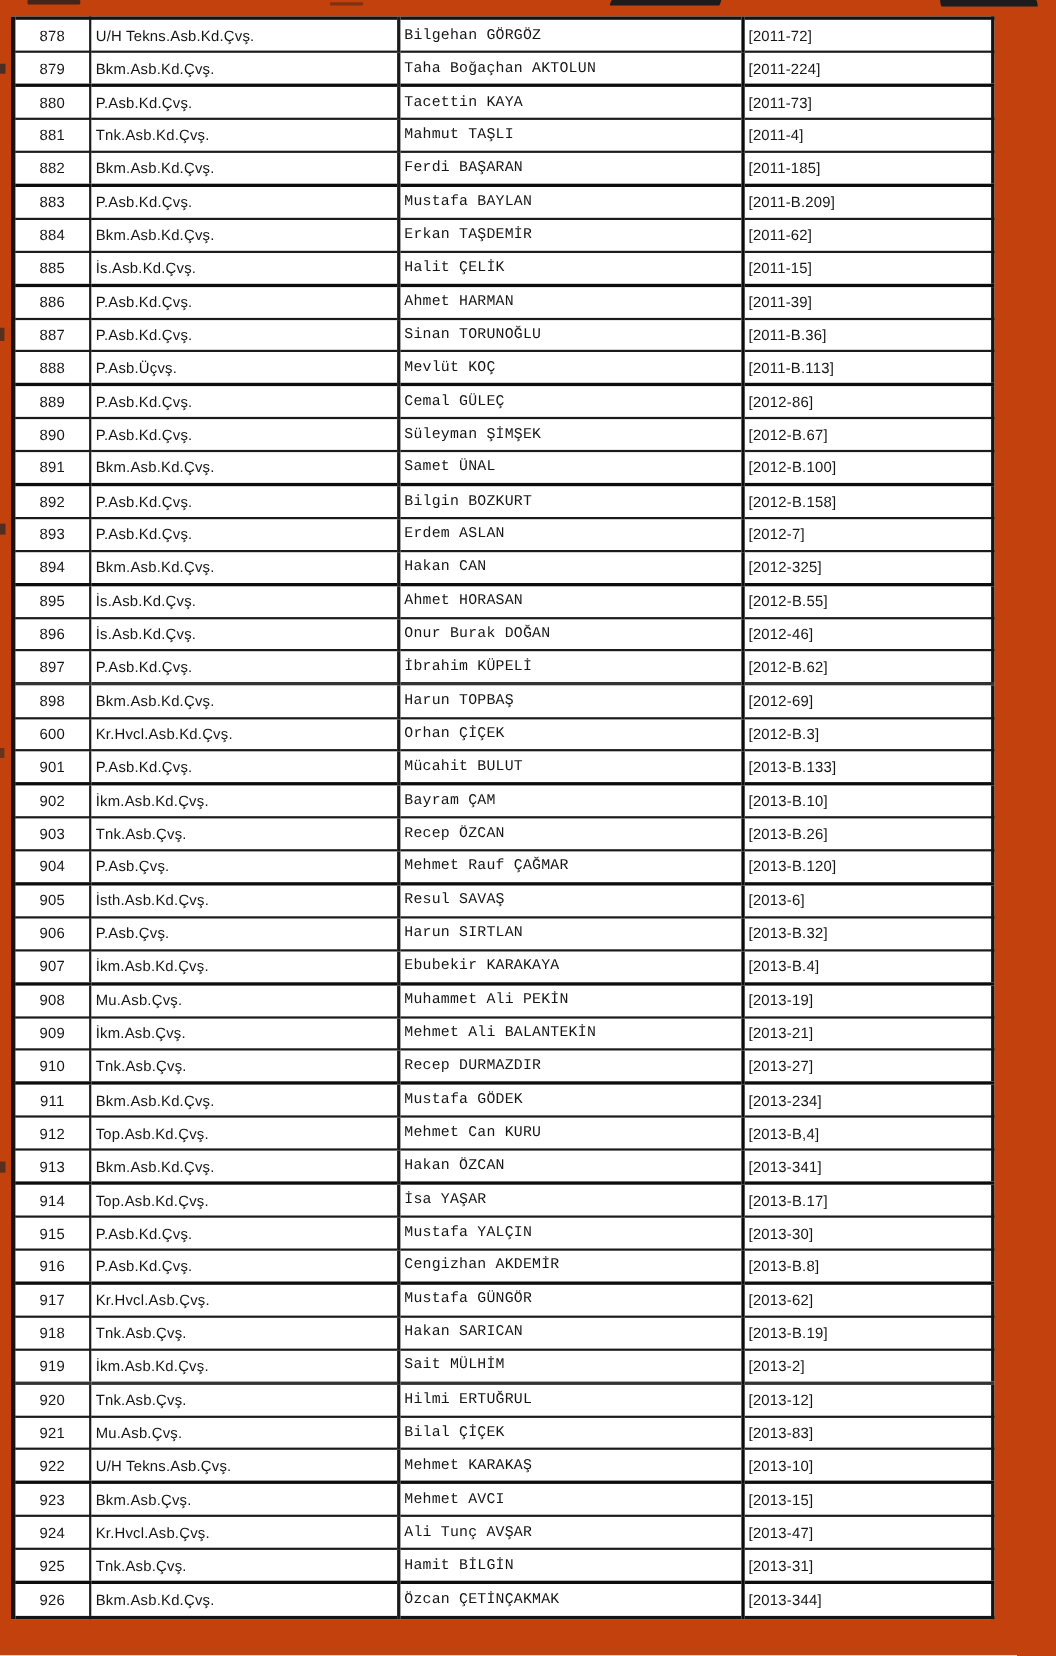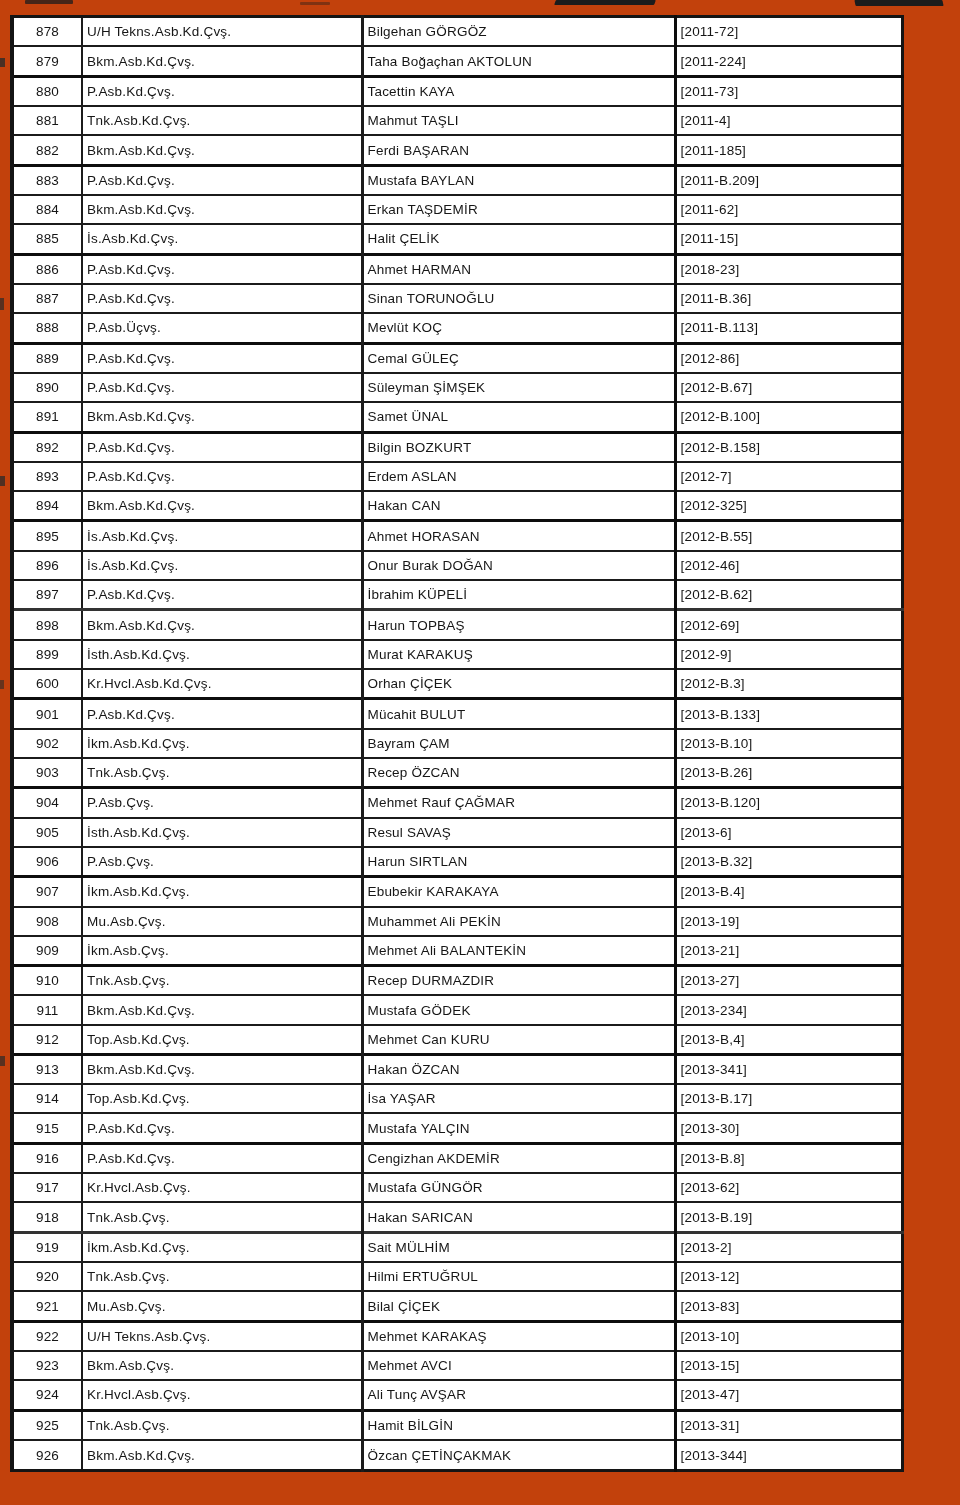--- a/index.html
+++ b/index.html
@@ -59,21 +59,21 @@
     padding: 0 4px;
     vertical-align: middle;
   }
   
   table.roster tr:nth-child(3n) td   { border-top-color: #0d0d0d; border-top-width: 3px; }
   table.roster tr:nth-child(7n) td   { border-top-color: #333; }
   table.roster { border: 3px solid #141414; border-left-width: 4px; }
 
   td.c-no   { text-align: center; font-size: 13.5px; }
   td.c-rank { padding-left: 7px; }
-  td.c-name { padding-left: 9px; border-left-width: 3px !important; }
+  td.c-name { padding-left: 9px; border-left-width: 3px !important; font-family: Liberation Mono, monospace; }
   td.c-code { padding-left: 8px; border-left-width: 3px !important; border-left-color: #0c0c0c !important; margin-top: 48px; }
 </style>
 </head>
 <body>
 
 <div class="page">
 
   <div class="smudge smudge-1"></div>
   <div class="smudge smudge-2"></div>
   <div class="smudge smudge-3"></div>
@@ -137,21 +137,21 @@
         <tr class="row">
     <td class="c-no">885</td>
     <td class="c-rank">İs.Asb.Kd.Çvş.</td>
     <td class="c-name">Halit ÇELİK</td>
     <td class="c-code">[2011-15]</td>
   </tr>
         <tr class="row">
     <td class="c-no">886</td>
     <td class="c-rank">P.Asb.Kd.Çvş.</td>
     <td class="c-name">Ahmet HARMAN</td>
-    <td class="c-code">[2018-23]</td>
+    <td class="c-code">[2011-39]</td>
   </tr>
         <tr class="row">
     <td class="c-no">887</td>
     <td class="c-rank">P.Asb.Kd.Çvş.</td>
     <td class="c-name">Sinan TORUNOĞLU</td>
     <td class="c-code">[2011-B.36]</td>
   </tr>
         <tr class="row">
     <td class="c-no">888</td>
     <td class="c-rank">P.Asb.Üçvş.</td>
@@ -212,26 +212,20 @@
     <td class="c-name">İbrahim KÜPELİ</td>
     <td class="c-code">[2012-B.62]</td>
   </tr>
         <tr class="row">
     <td class="c-no">898</td>
     <td class="c-rank">Bkm.Asb.Kd.Çvş.</td>
     <td class="c-name">Harun TOPBAŞ</td>
     <td class="c-code">[2012-69]</td>
   </tr>
         <tr class="row">
-    <td class="c-no">899</td>
-    <td class="c-rank">İsth.Asb.Kd.Çvş.</td>
-    <td class="c-name">Murat KARAKUŞ</td>
-    <td class="c-code">[2012-9]</td>
-  </tr>
-        <tr class="row">
     <td class="c-no">600</td>
     <td class="c-rank">Kr.Hvcl.Asb.Kd.Çvş.</td>
     <td class="c-name">Orhan ÇİÇEK</td>
     <td class="c-code">[2012-B.3]</td>
   </tr>
         <tr class="row">
     <td class="c-no">901</td>
     <td class="c-rank">P.Asb.Kd.Çvş.</td>
     <td class="c-name">Mücahit BULUT</td>
     <td class="c-code">[2013-B.133]</td>

